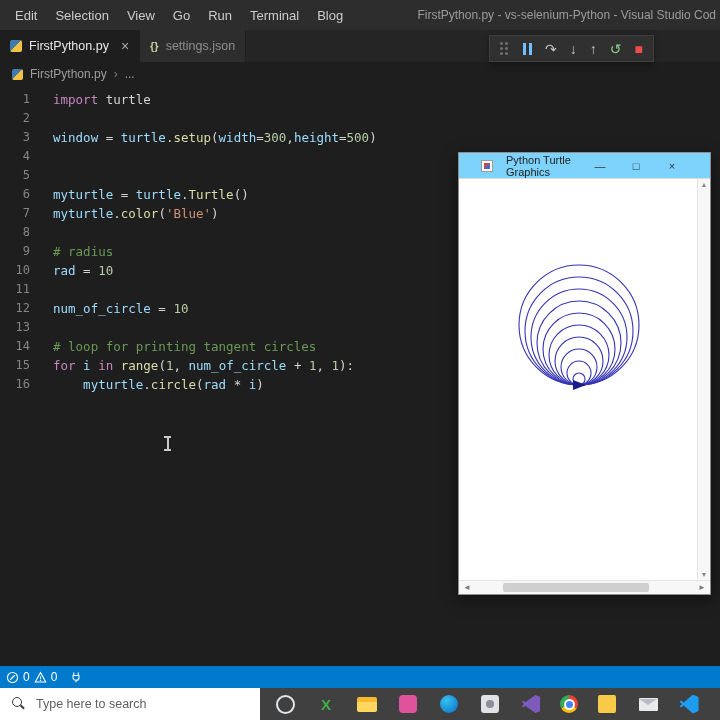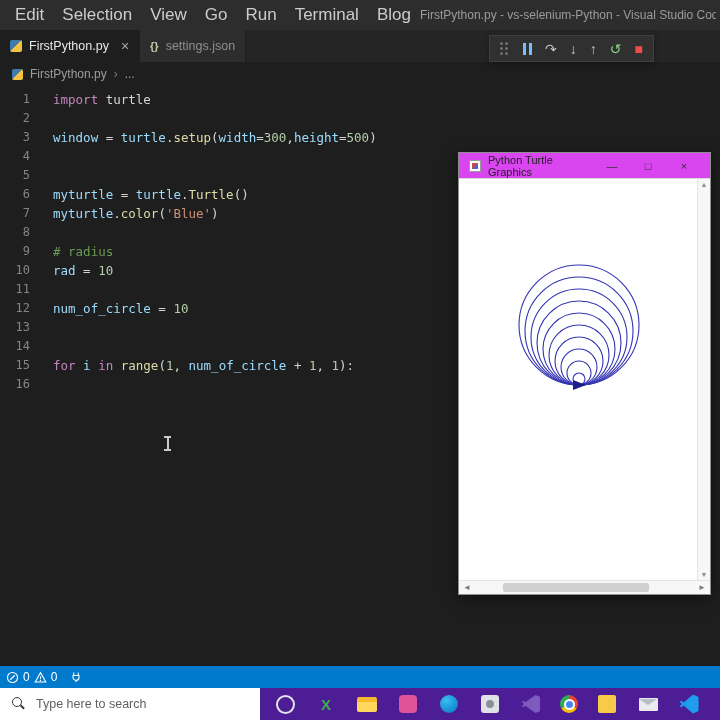--- a/index.html
+++ b/index.html
@@ -2,21 +2,21 @@
 <html style="--accent: #007acc; --kw: #c586c0; --id: #9cdcfe; --fn: #dcdcaa; --num: #b5cea8; --str: #ce9178; --com: #6a9955; --pl: #d4d4d4; --circle: #3434b4;"><head>
 <meta charset="utf-8">
 <style>
   *{box-sizing:border-box;margin:0;padding:0}
   html,body{width:720px;height:720px;overflow:hidden}
   body{background:#1e1e1e;font-family:"Liberation Sans",sans-serif;-webkit-font-smoothing:antialiased}
   .screen{position:relative;width:720px;height:720px;display:flex;flex-direction:column}
 
   
   .titlebar{height:30px;flex:none;background:#2d2d2d;display:flex;align-items:center;padding:0 4px 0 6px;overflow:hidden}
-  .menu-item{color:#cccccc;font-size:17px;padding:0 9px;cursor:default}
+  .menu-item{color:#cccccc;font-size:13px;padding:0 9px;cursor:default}
   .wintitle{margin-left:auto;color:#9b9b9b;font-size:12px;white-space:nowrap;overflow:hidden}
 
   
   .tabbar{height:32px;flex:none;background:#252526;display:flex}
   .tab{display:flex;align-items:center;gap:7px;padding:0 10px;font-size:12.5px;color:#8f8f8f;background:#2d2d2d;border-right:1px solid #1f1f1f;cursor:default}
   .tab.active{background:#1e1e1e;color:#e6e6e6}
   .pyicon{width:12px;height:12px;border-radius:2px;background:linear-gradient(135deg,#3f7cac 50%,#f5c242 50%);flex:none}
   .jsonicon{color:#c9c9a3;font-size:11px;font-weight:bold}
   .tabclose{color:#a9a9a9;font-size:14px;margin-left:5px}
 
@@ -40,21 +40,21 @@
   .draghandle{position:relative;width:8px;height:13px;margin-right:2px}
   .draghandle::before{content:'';position:absolute;left:0;top:0;width:3px;height:3px;border-radius:50%;background:#6f6f6f;
     box-shadow:0 5px 0 #6f6f6f,0 10px 0 #6f6f6f,5px 0 0 #6f6f6f,5px 5px 0 #6f6f6f,5px 10px 0 #6f6f6f}
   .dbg-btn{display:flex;align-items:center;cursor:default}
   .dbg-glyph{font-size:14px;line-height:1}
   .pausebars{display:flex;gap:3px}
   .pausebars i{display:block;width:3px;height:12px;background:#75beff}
 
   
   .turtlewin{position:absolute;left:458px;top:152px;width:253px;height:443px;background:#fff;border:1px solid #8f8f8f;box-shadow:0 4px 14px rgba(0,0,0,.5);z-index:6;display:flex;flex-direction:column}
-  .tw-title{height:26px;flex:none;background:#d946ef;border-bottom:1px solid #dcdcdc;display:flex;align-items:center;gap:7px;padding:0 10px}
+  .tw-title{height:26px;flex:none;background:#7dd3fc;border-bottom:1px solid #dcdcdc;display:flex;align-items:center;gap:13px;padding:0 22px}
   .tk-icon{width:12px;height:12px;border:1px solid #9a9a9a;position:relative;background:#fff;flex:none}
   .tk-icon::before{content:'';position:absolute;inset:2px;background:linear-gradient(135deg,#c94a4a 40%,#4a66c9 60%)}
   .tw-text{font-size:11px;color:#1f1f1f}
   .tw-controls{margin-left:auto;display:flex;gap:24px;padding-right:10px}
   .tw-ctrl{font-size:11px;color:#333;width:12px;text-align:center;cursor:default}
   .tw-body{position:relative;flex:1;background:#fff;overflow:hidden}
   .tw-vscroll{position:absolute;top:0;right:0;bottom:0;width:13px;background:#f7f7f7;border-left:1px solid #e4e4e4;display:flex;flex-direction:column;justify-content:space-between;align-items:center;padding:2px 0;font-size:7px;color:#8a8a8a}
   .tw-hscroll{height:14px;flex:none;background:#f7f7f7;border-top:1px solid #e4e4e4;position:relative;display:flex;align-items:center;justify-content:space-between;padding:0 4px;font-size:8px;color:#7d7d7d}
   .tw-thumb{position:absolute;left:44px;top:2px;width:146px;height:9px;background:#cfcfcf;border-radius:2px}
 
@@ -65,21 +65,21 @@
   .ptab.active{color:#e7e7e7;border-bottom-color:#e7e7e7}
   .terminal{font-family:"DejaVu Sans Mono",monospace;font-size:12px;color:#cccccc;padding:10px 0 0 4px;white-space:pre;overflow:hidden}
 
   
   .statusbar{height:22px;flex:none;background:var(--accent);display:flex;align-items:center;color:#fff;font-size:12px;padding-left:6px;gap:5px}
   .sb-group{display:flex;align-items:center;gap:4px}
   .sb-icon{display:flex;align-items:center}
   .sb-plug{margin-left:8px}
 
   
-  .taskbar{height:32px;flex:none;background:#4c1d95;display:flex;align-items:center}
+  .taskbar{height:32px;flex:none;background:#404040;display:flex;align-items:center}
   .searchwrap{position:relative;width:260px;height:32px;background:#ffffff;flex:none}
   .searchbox{width:100%;height:100%;border:none;outline:none;background:transparent;padding-left:36px;font-size:12.5px;color:#3c3c3c;font-family:"Liberation Sans",sans-serif}
   .searchbox::placeholder{color:#5f5f5f}
   .search-icon{position:absolute;left:12px;top:9px;width:12px;height:13px}
   .search-icon::before{content:'';position:absolute;left:0;top:0;width:8px;height:8px;border:1.6px solid #3c3c3c;border-radius:50%}
   .search-icon::after{content:'';position:absolute;left:8px;top:9px;width:5px;height:1.6px;background:#3c3c3c;transform:rotate(45deg)}
   .taskicons{display:flex;align-items:center;gap:17px;margin-left:13px}
   .tbicon{width:24px;height:24px;display:flex;align-items:center;justify-content:center;position:relative;cursor:default}
   .cortana-icon::before{content:'';width:15px;height:15px;border:2px solid #dfe5ea;border-radius:50%}
   .excel-icon{color:#3fae49;font-weight:700;font-size:15px}
@@ -144,23 +144,23 @@
         <div class="codeline"><span class="ln">4</span><span class="codetext"></span></div>
         <div class="codeline"><span class="ln">5</span><span class="codetext"></span></div>
         <div class="codeline"><span class="ln">6</span><span class="codetext"><span class="t-id">myturtle</span><span class="t-pl"> = </span><span class="t-id">turtle</span><span class="t-pl">.</span><span class="t-fn">Turtle</span><span class="t-pl">()</span></span></div>
         <div class="codeline"><span class="ln">7</span><span class="codetext"><span class="t-id">myturtle</span><span class="t-pl">.</span><span class="t-fn">color</span><span class="t-pl">(</span><span class="t-str">'Blue'</span><span class="t-pl">)</span></span></div>
         <div class="codeline"><span class="ln">8</span><span class="codetext"></span></div>
         <div class="codeline"><span class="ln">9</span><span class="codetext"><span class="t-com"># radius</span></span></div>
         <div class="codeline"><span class="ln">10</span><span class="codetext"><span class="t-id">rad</span><span class="t-pl"> = </span><span class="t-num">10</span></span></div>
         <div class="codeline"><span class="ln">11</span></div>
         <div class="codeline"><span class="ln">12</span><span class="codetext"><span class="t-id">num_of_circle</span><span class="t-pl"> = </span><span class="t-num">10</span></span></div>
         <div class="codeline"><span class="ln">13</span><span class="codetext"></span></div>
-        <div class="codeline"><span class="ln">14</span></div>
+        <div class="codeline"><span class="ln">14</span><span class="codetext"><span class="t-com"># loop for printing tangent circles</span></span></div>
         <div class="codeline"><span class="ln">15</span><span class="codetext"><span class="t-kw">for</span><span class="t-pl"> </span><span class="t-id">i</span><span class="t-pl"> </span><span class="t-kw">in</span><span class="t-pl"> </span><span class="t-fn">range</span><span class="t-pl">(</span><span class="t-num">1</span><span class="t-pl">, </span><span class="t-id">num_of_circle</span><span class="t-pl"> + </span><span class="t-num">1</span><span class="t-pl">, </span><span class="t-num">1</span><span class="t-pl">):</span></span></div>
-        <div class="codeline"><span class="ln">16</span></div>
+        <div class="codeline"><span class="ln">16</span><span class="codetext"><span class="t-pl">    </span><span class="t-id">myturtle</span><span class="t-pl">.</span><span class="t-fn">circle</span><span class="t-pl">(</span><span class="t-id">rad</span><span class="t-pl"> * </span><span class="t-id">i</span><span class="t-pl">)</span></span></div>
       </div>
     <div class="ibeam"></div>
   </div>
 
   <div class="debugbar">
     <span class="draghandle"></span>
     <span id="debugbtns" style="display:flex;align-items:center;gap:13px">
         <div class="dbg-btn">
           <span class="pausebars">
             <i></i>

